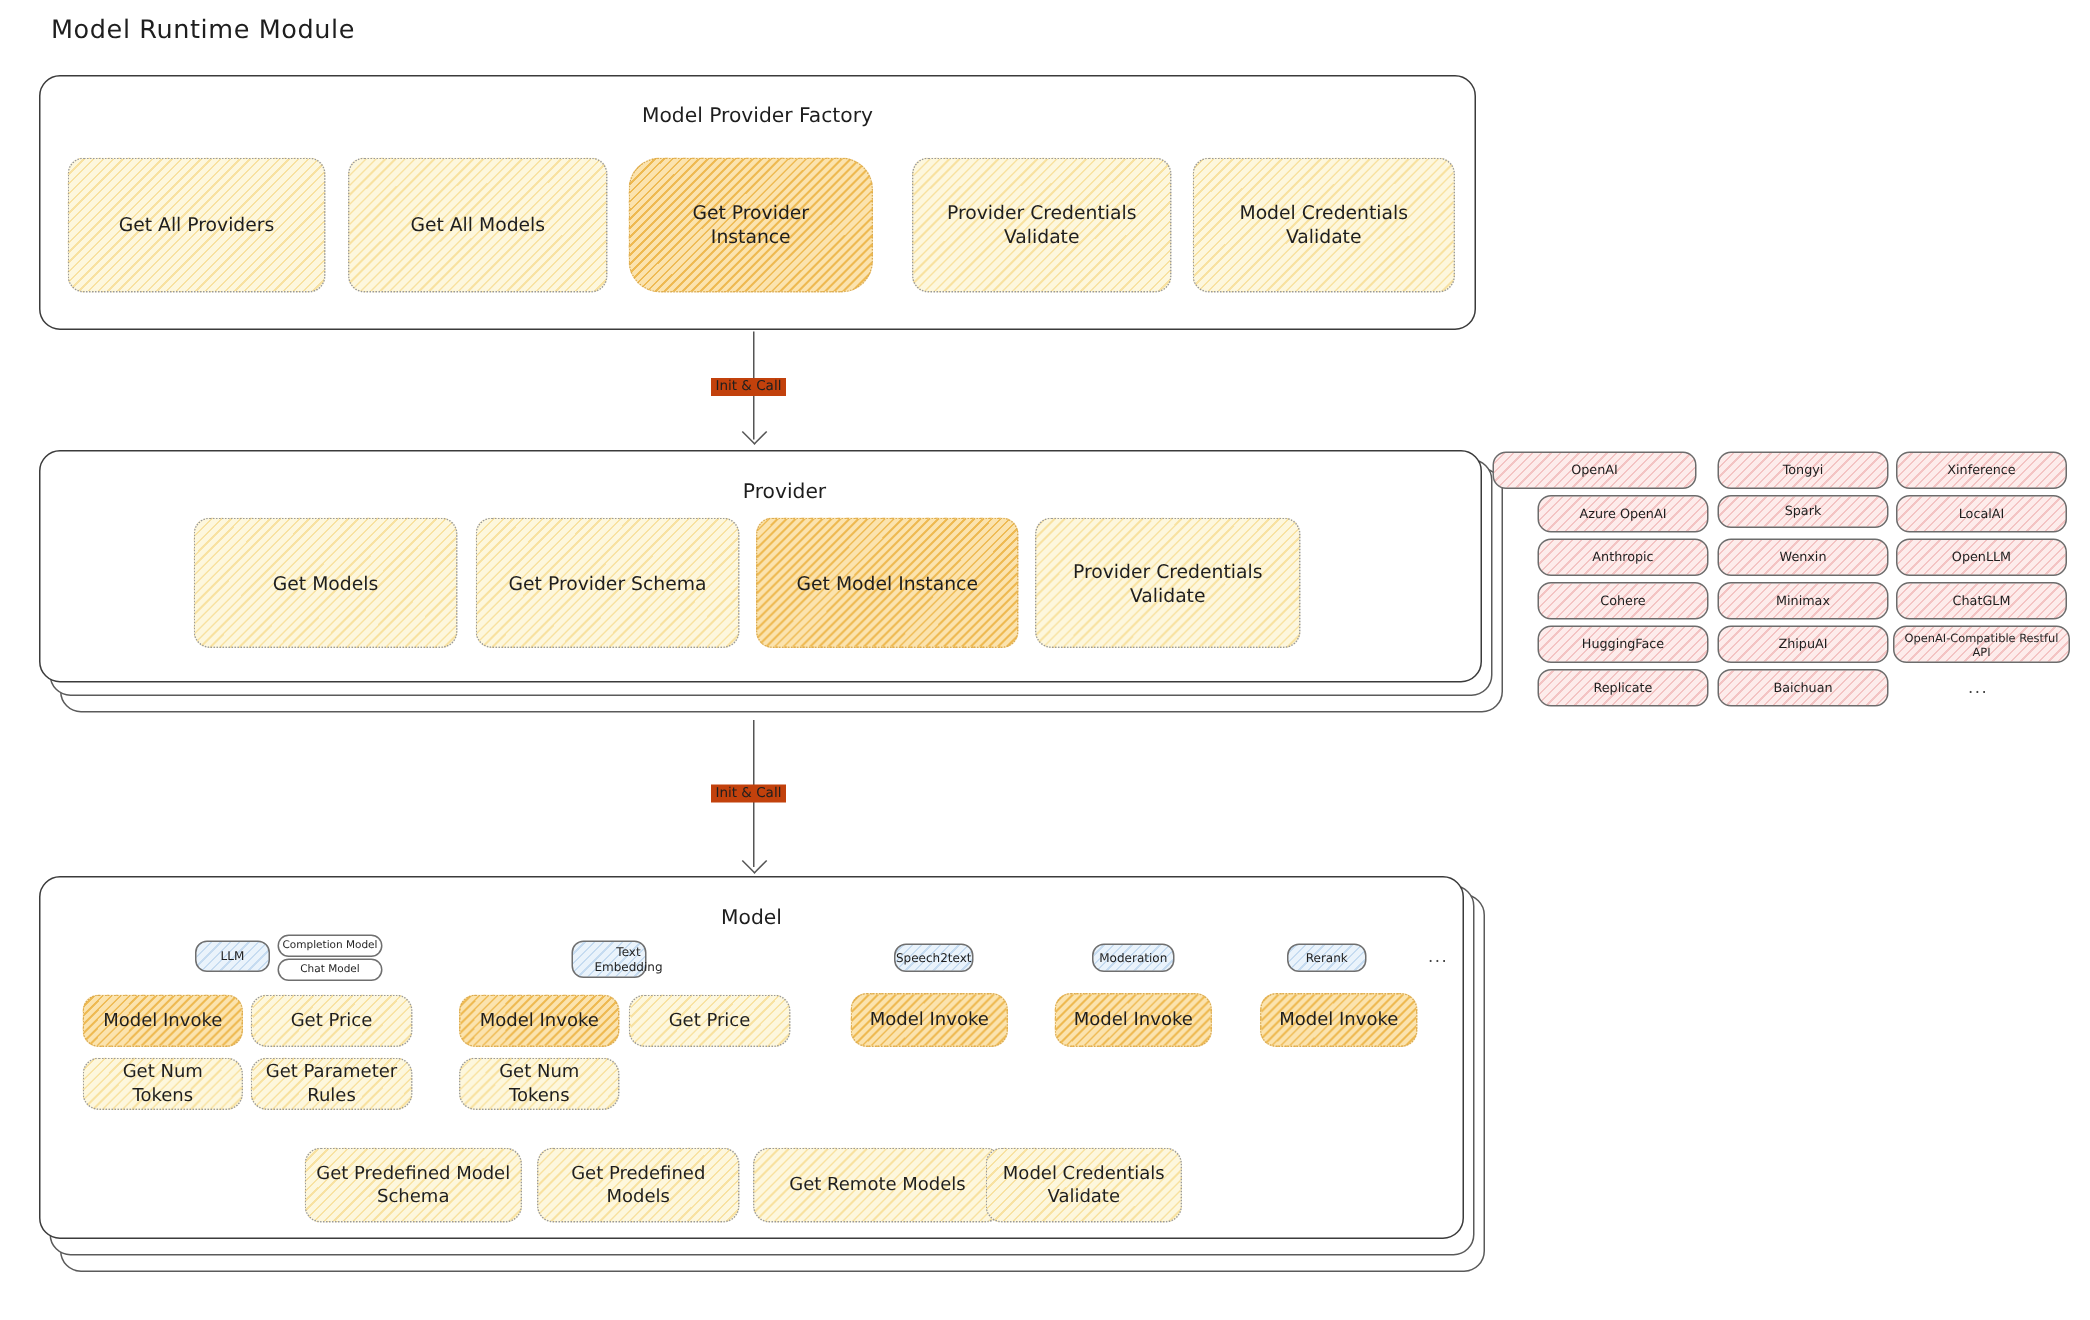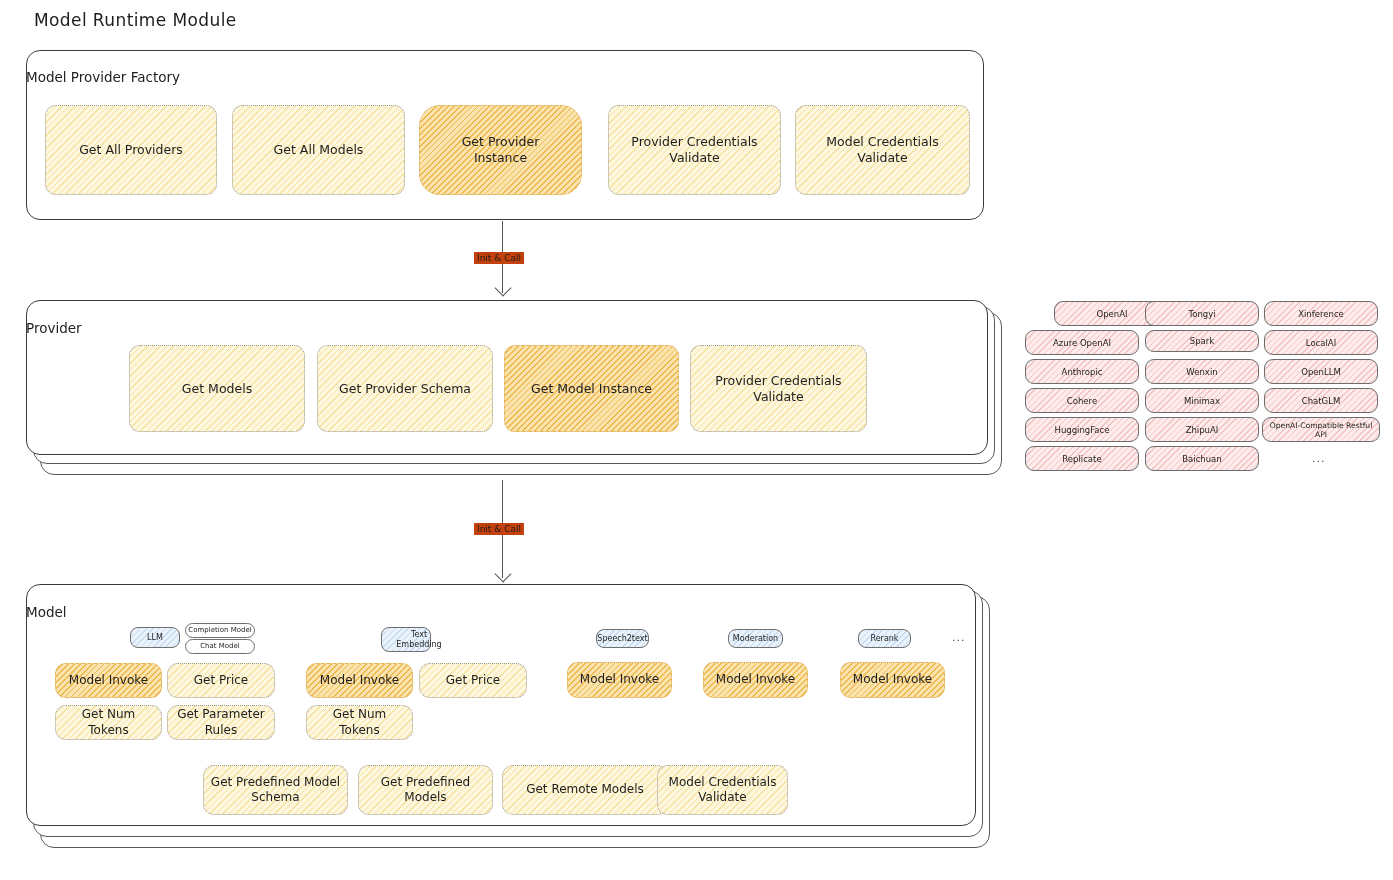--- a/index.html
+++ b/index.html
@@ -32,21 +32,21 @@
   }
   .stack-layer {
     position: absolute;
     border: 1.3px solid #5a5a5a;
     border-radius: 14px;
     background: #ffffff;
     box-sizing: border-box;
   }
   .container-title {
     position: absolute;
-    width: 100%; text-align: left;
+    width: 100%; text-align: center;
     font-size: 13.5px;
     color: #1e1e1e;
   }
 
   
   .nodebox {
     position: absolute;
     box-sizing: border-box;
     border: 1.4px dotted #9a9a9a;
     border-radius: 11px;
@@ -161,29 +161,29 @@
   <div class="nodebox" style="left:795px; top:105px; width:175px; height:90px; font-size:12.5px; white-space:pre-line;">Model Credentials
 Validate</div>
 
   <div class="arrow-line" style="left:502px; top:221px; height:72px;"></div>
   <div class="arrow-head" style="left:497px; top:282px;"></div>
   <div class="arrow-label" style="left:474px; top:252px;">Init &amp; Call</div>
 
   <div class="stack-layer" style="left:40px; top:312px; width:962px; height:163px;"></div>
   <div class="stack-layer" style="left:33px; top:306px; width:962px; height:158px;"></div>
   <div class="container" style="left:26px; top:300px; width:962px; height:155px;"></div>
-  <div class="container-title" style="left:26px; top:320px; width:962px;">Provider</div>
+  <div class="container-title" style="left:26px; top:320px; width:962px;padding-left:16px;">Provider</div>
 
   <div class="nodebox" style="left:129px; top:345px; width:176px; height:87px; font-size:12.5px;">Get Models</div>
   <div class="nodebox" style="left:317px; top:345px; width:176px; height:87px; font-size:12.5px;">Get Provider Schema</div>
   <div class="nodebox hl" style="left:504px; top:345px; width:175px; height:87px; font-size:12.5px;">Get Model Instance</div>
   <div class="nodebox" style="left:690px; top:345px; width:177px; height:87px; font-size:12.5px; white-space:pre-line;">Provider Credentials
 Validate</div>
 
-  <div class="chip" style="left:1054px; top:301px; width:116px; height:25px;">OpenAI</div>
+  <div class="chip" style="left:995px; top:301px; width:136px; height:25px;">OpenAI</div>
   <div class="chip" style="left:1025px; top:330px; width:114px; height:25px;">Azure OpenAI</div>
   <div class="chip" style="left:1025px; top:359px; width:114px; height:25px;">Anthropic</div>
   <div class="chip" style="left:1025px; top:388px; width:114px; height:25px;">Cohere</div>
   <div class="chip" style="left:1025px; top:417px; width:114px; height:25px;">HuggingFace</div>
   <div class="chip" style="left:1025px; top:446px; width:114px; height:25px;">Replicate</div>
 
   <div class="chip" style="left:1145px; top:301px; width:114px; height:25px;">Tongyi</div>
   <div class="chip" style="left:1145px; top:330px; width:114px; height:22px;">Spark</div>
   <div class="chip" style="left:1145px; top:359px; width:114px; height:25px;">Wenxin</div>
   <div class="chip" style="left:1145px; top:388px; width:114px; height:25px;">Minimax</div>

